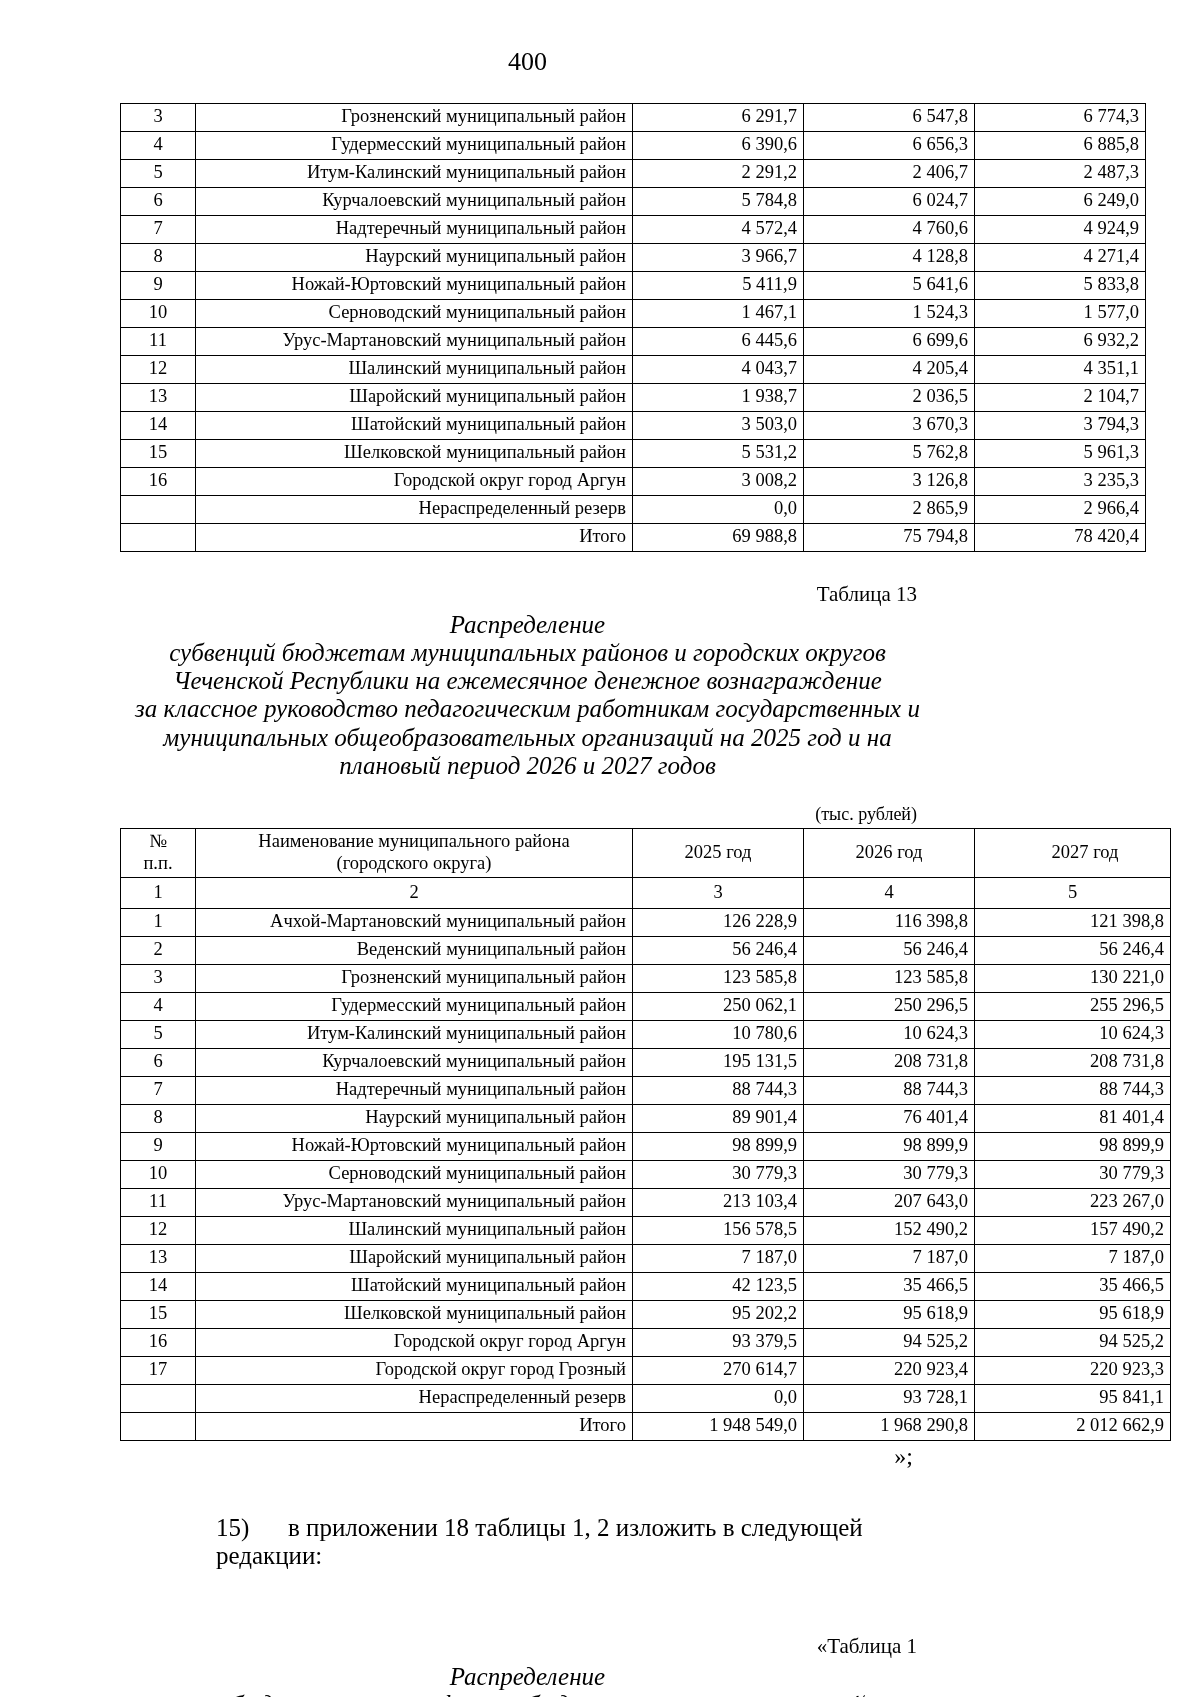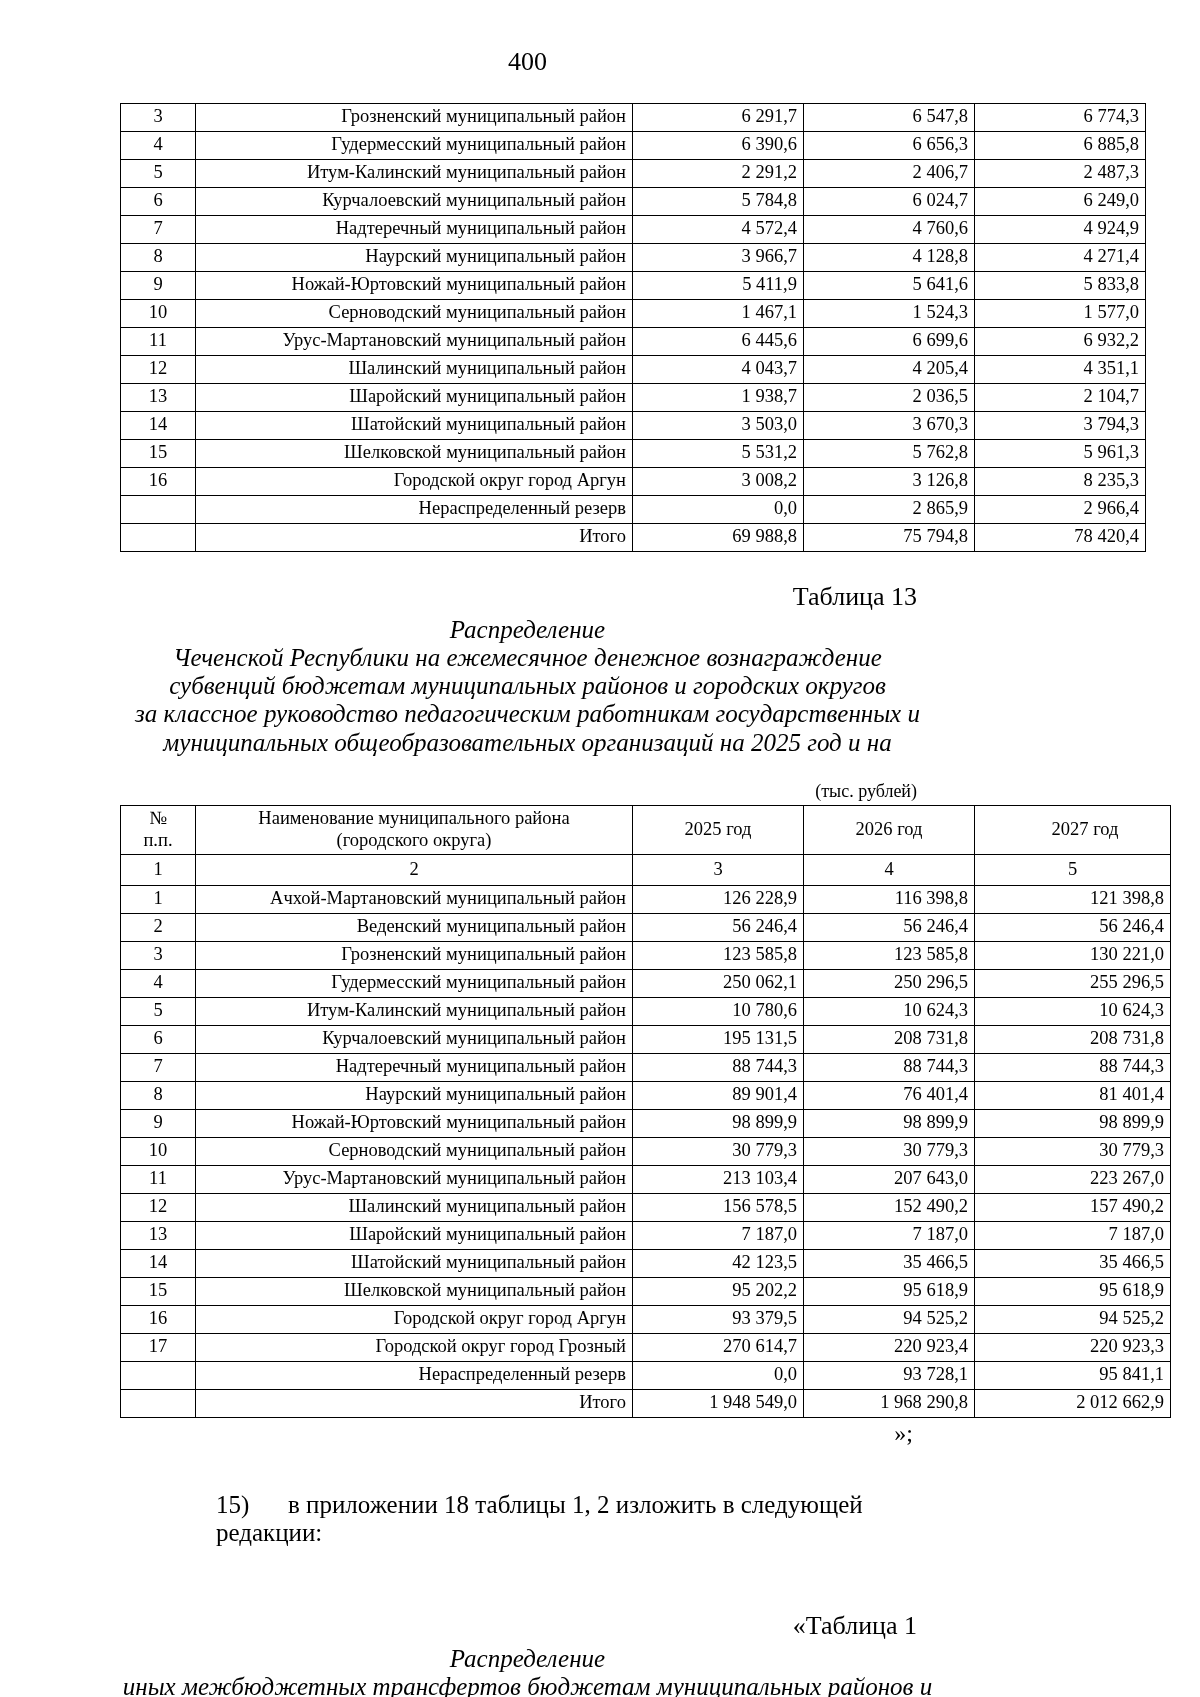--- a/index.html
+++ b/index.html
@@ -50,21 +50,21 @@
   
   .hdr-cell{text-align:center; vertical-align:middle;}
   .hdr-np{line-height:1.15;}
   .hdr-name{line-height:1.2;}
   .colnum td{text-align:center; height:26px;}
   .colnum td.c-name{text-align:center;}
 
   
   .tbl-label{
     text-align:right;
-    font-size:26px;
+    font-size:21px;
     margin:30px 0 0 0;
     padding-right:18px;
   }
   .center-title{
     text-align:center;
     font-size:25px;
     line-height:1.13;
     margin:4px 0 0 0;
     font-style:italic;
   }
@@ -188,21 +188,21 @@
         <td class="c-name">Шелковской муниципальный район</td>
         <td class="c-val">5 531,2</td>
         <td class="c-val">5 762,8</td>
         <td class="c-val">5 961,3</td>
       </tr>
       <tr class="row-h">
         <td class="c-num">16</td>
         <td class="c-name">Городской округ город Аргун</td>
         <td class="c-val">3 008,2</td>
         <td class="c-val">3 126,8</td>
-        <td class="c-val">8 235,3</td>
+        <td class="c-val">3 235,3</td>
       </tr>
       <tr class="row-h">
         <td class="c-num"></td>
         <td class="c-name">Нераспределенный резерв</td>
         <td class="c-val">0,0</td>
         <td class="c-val">2 865,9</td>
         <td class="c-val">2 966,4</td>
       </tr>
       <tr class="row-h">
         <td class="c-num"></td>
@@ -211,24 +211,25 @@
         <td class="c-val">75 794,8</td>
         <td class="c-val">78 420,4</td>
       </tr>
     </tbody>
   </table>
 
   <div class="tbl-label">Таблица 13</div>
 
   <div class="center-title">
     <span class="ln">Распределение</span>
+    <span class="ln">субвенций бюджетам муниципальных районов и городских округов</span>
     <span class="ln">Чеченской Республики на ежемесячное денежное вознаграждение</span>
-    <span class="ln">субвенций бюджетам муниципальных районов и городских округов</span>
     <span class="ln">за классное руководство педагогическим работникам государственных и</span>
     <span class="ln">муниципальных общеобразовательных организаций на 2025 год и на</span>
+    <span class="ln">плановый период 2026 и 2027 годов</span>
   </div>
 
   <div class="units">(тыс. рублей)</div>
 
   <table class="doc-table">
     <thead>
       <tr>
         <th class="c-num hdr-cell hdr-np">
           <span>№</span><br>
           <span>п.п.</span>

